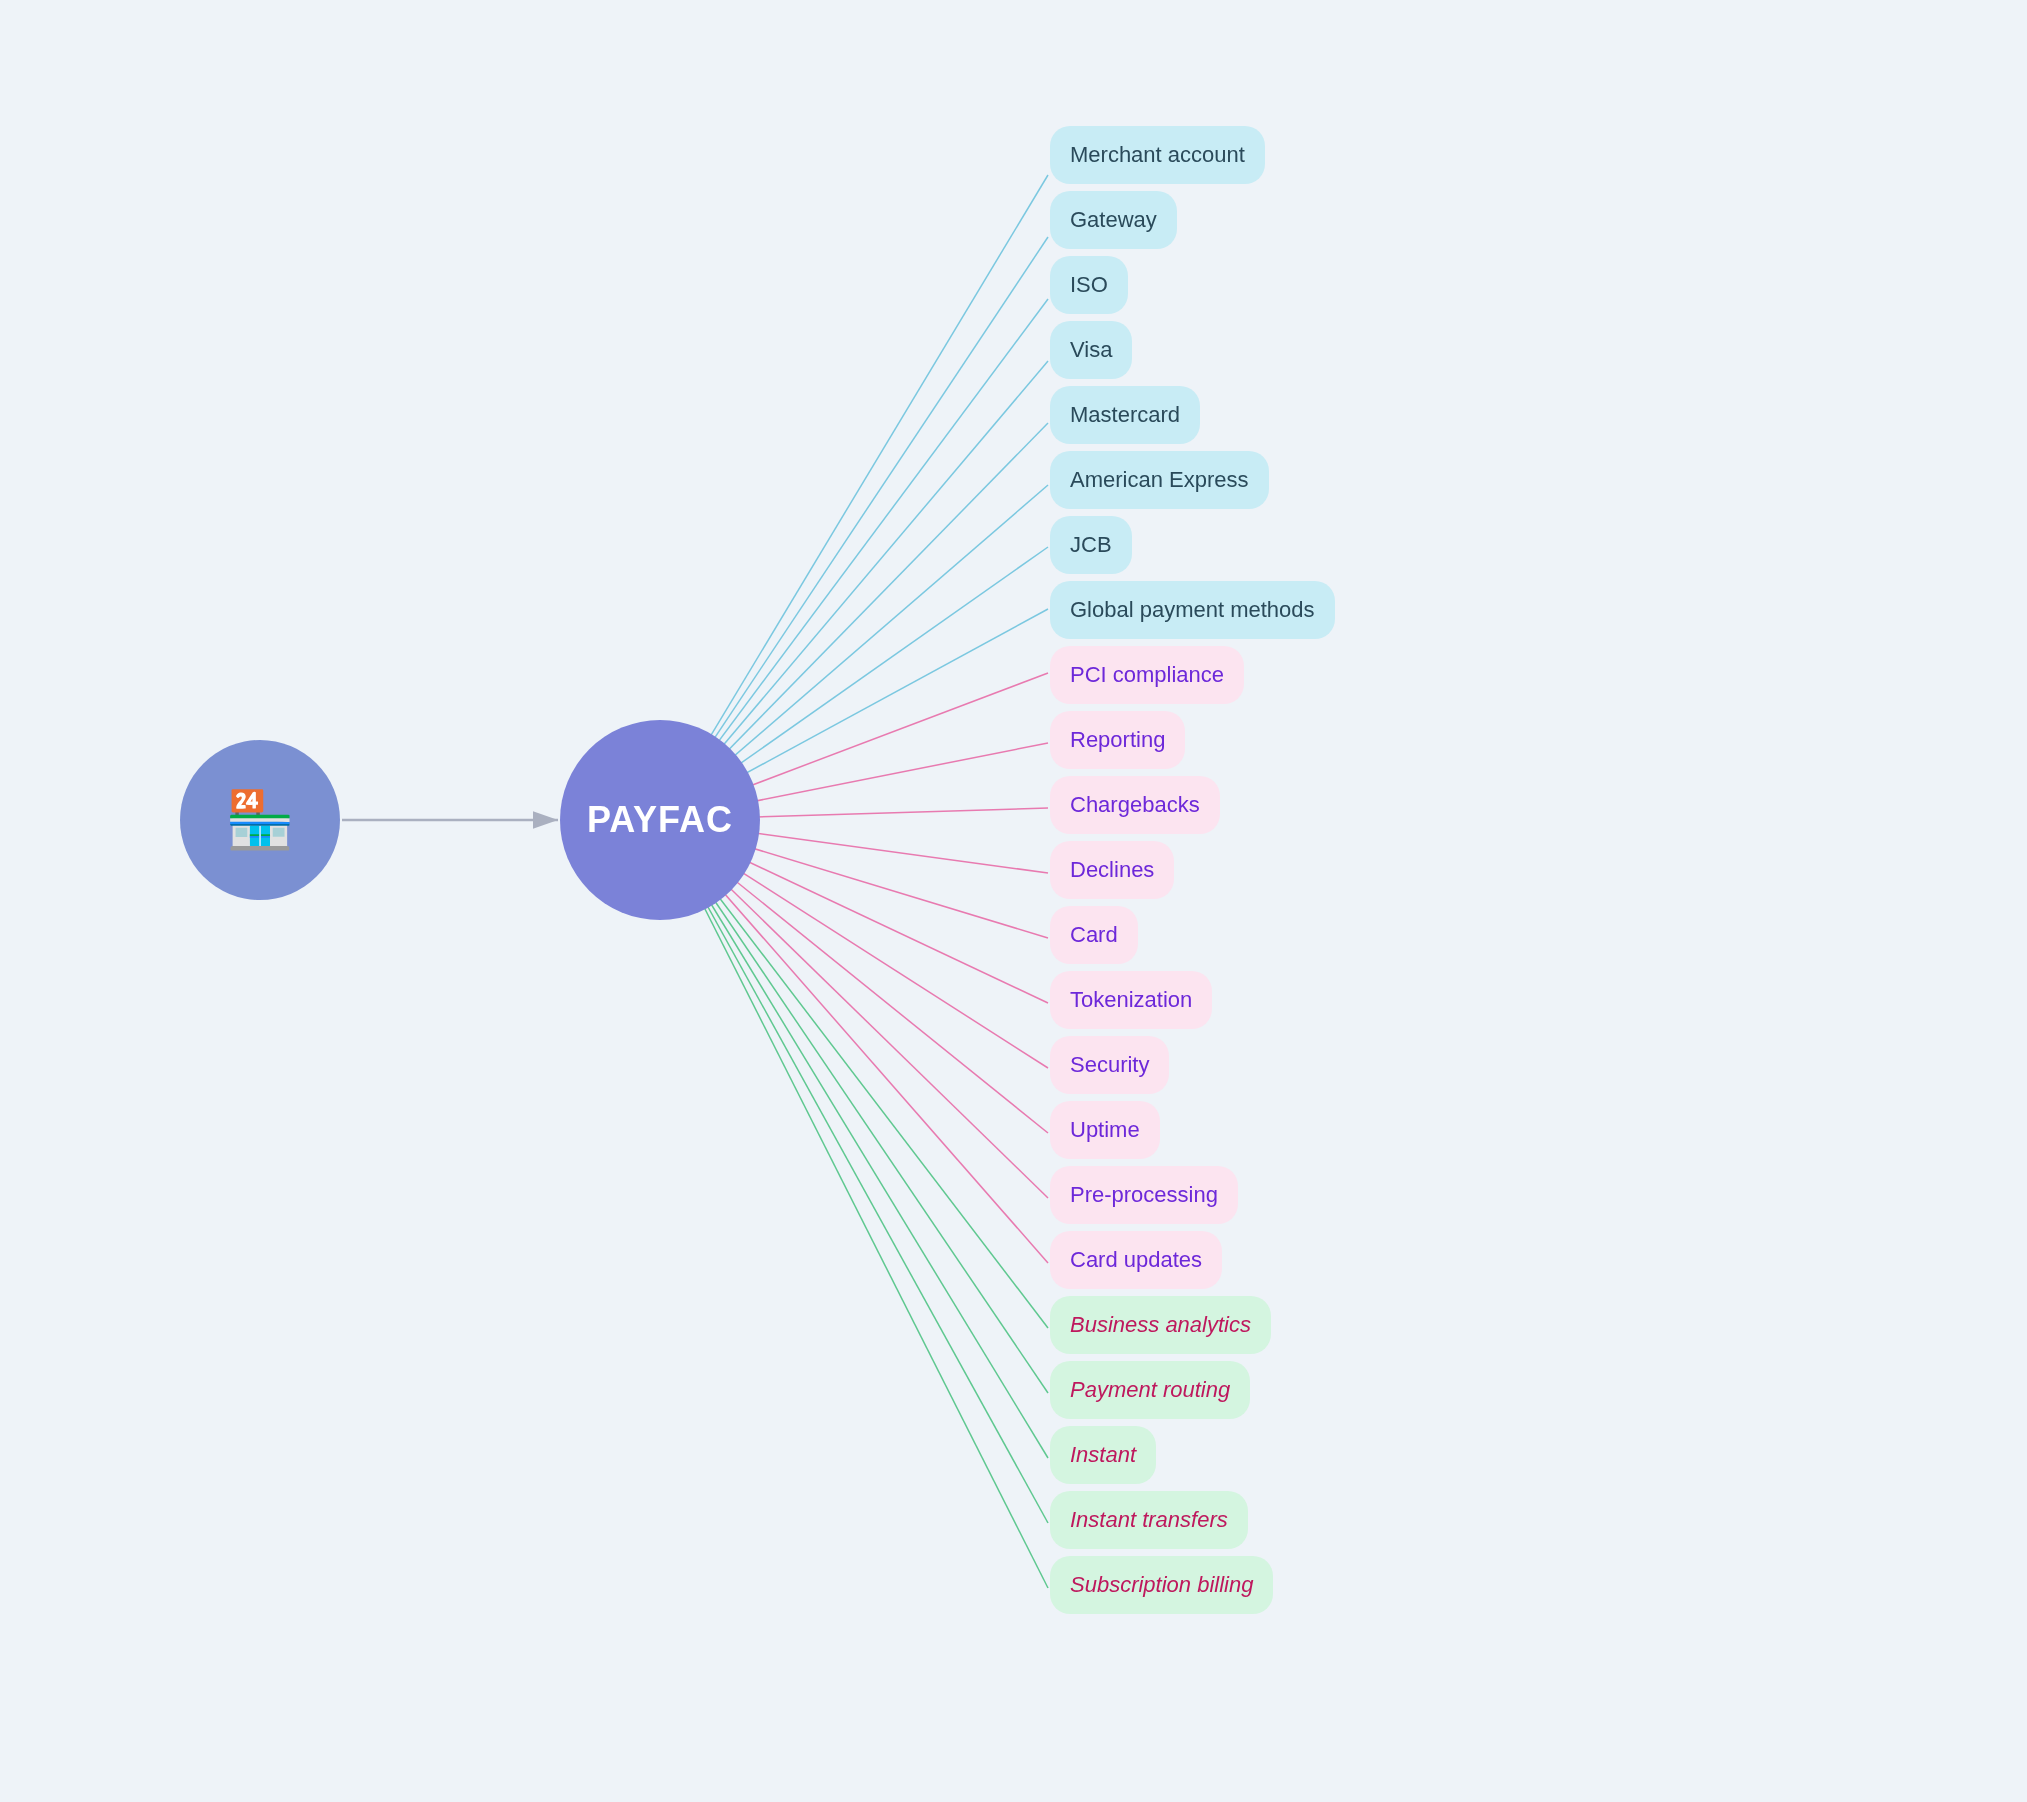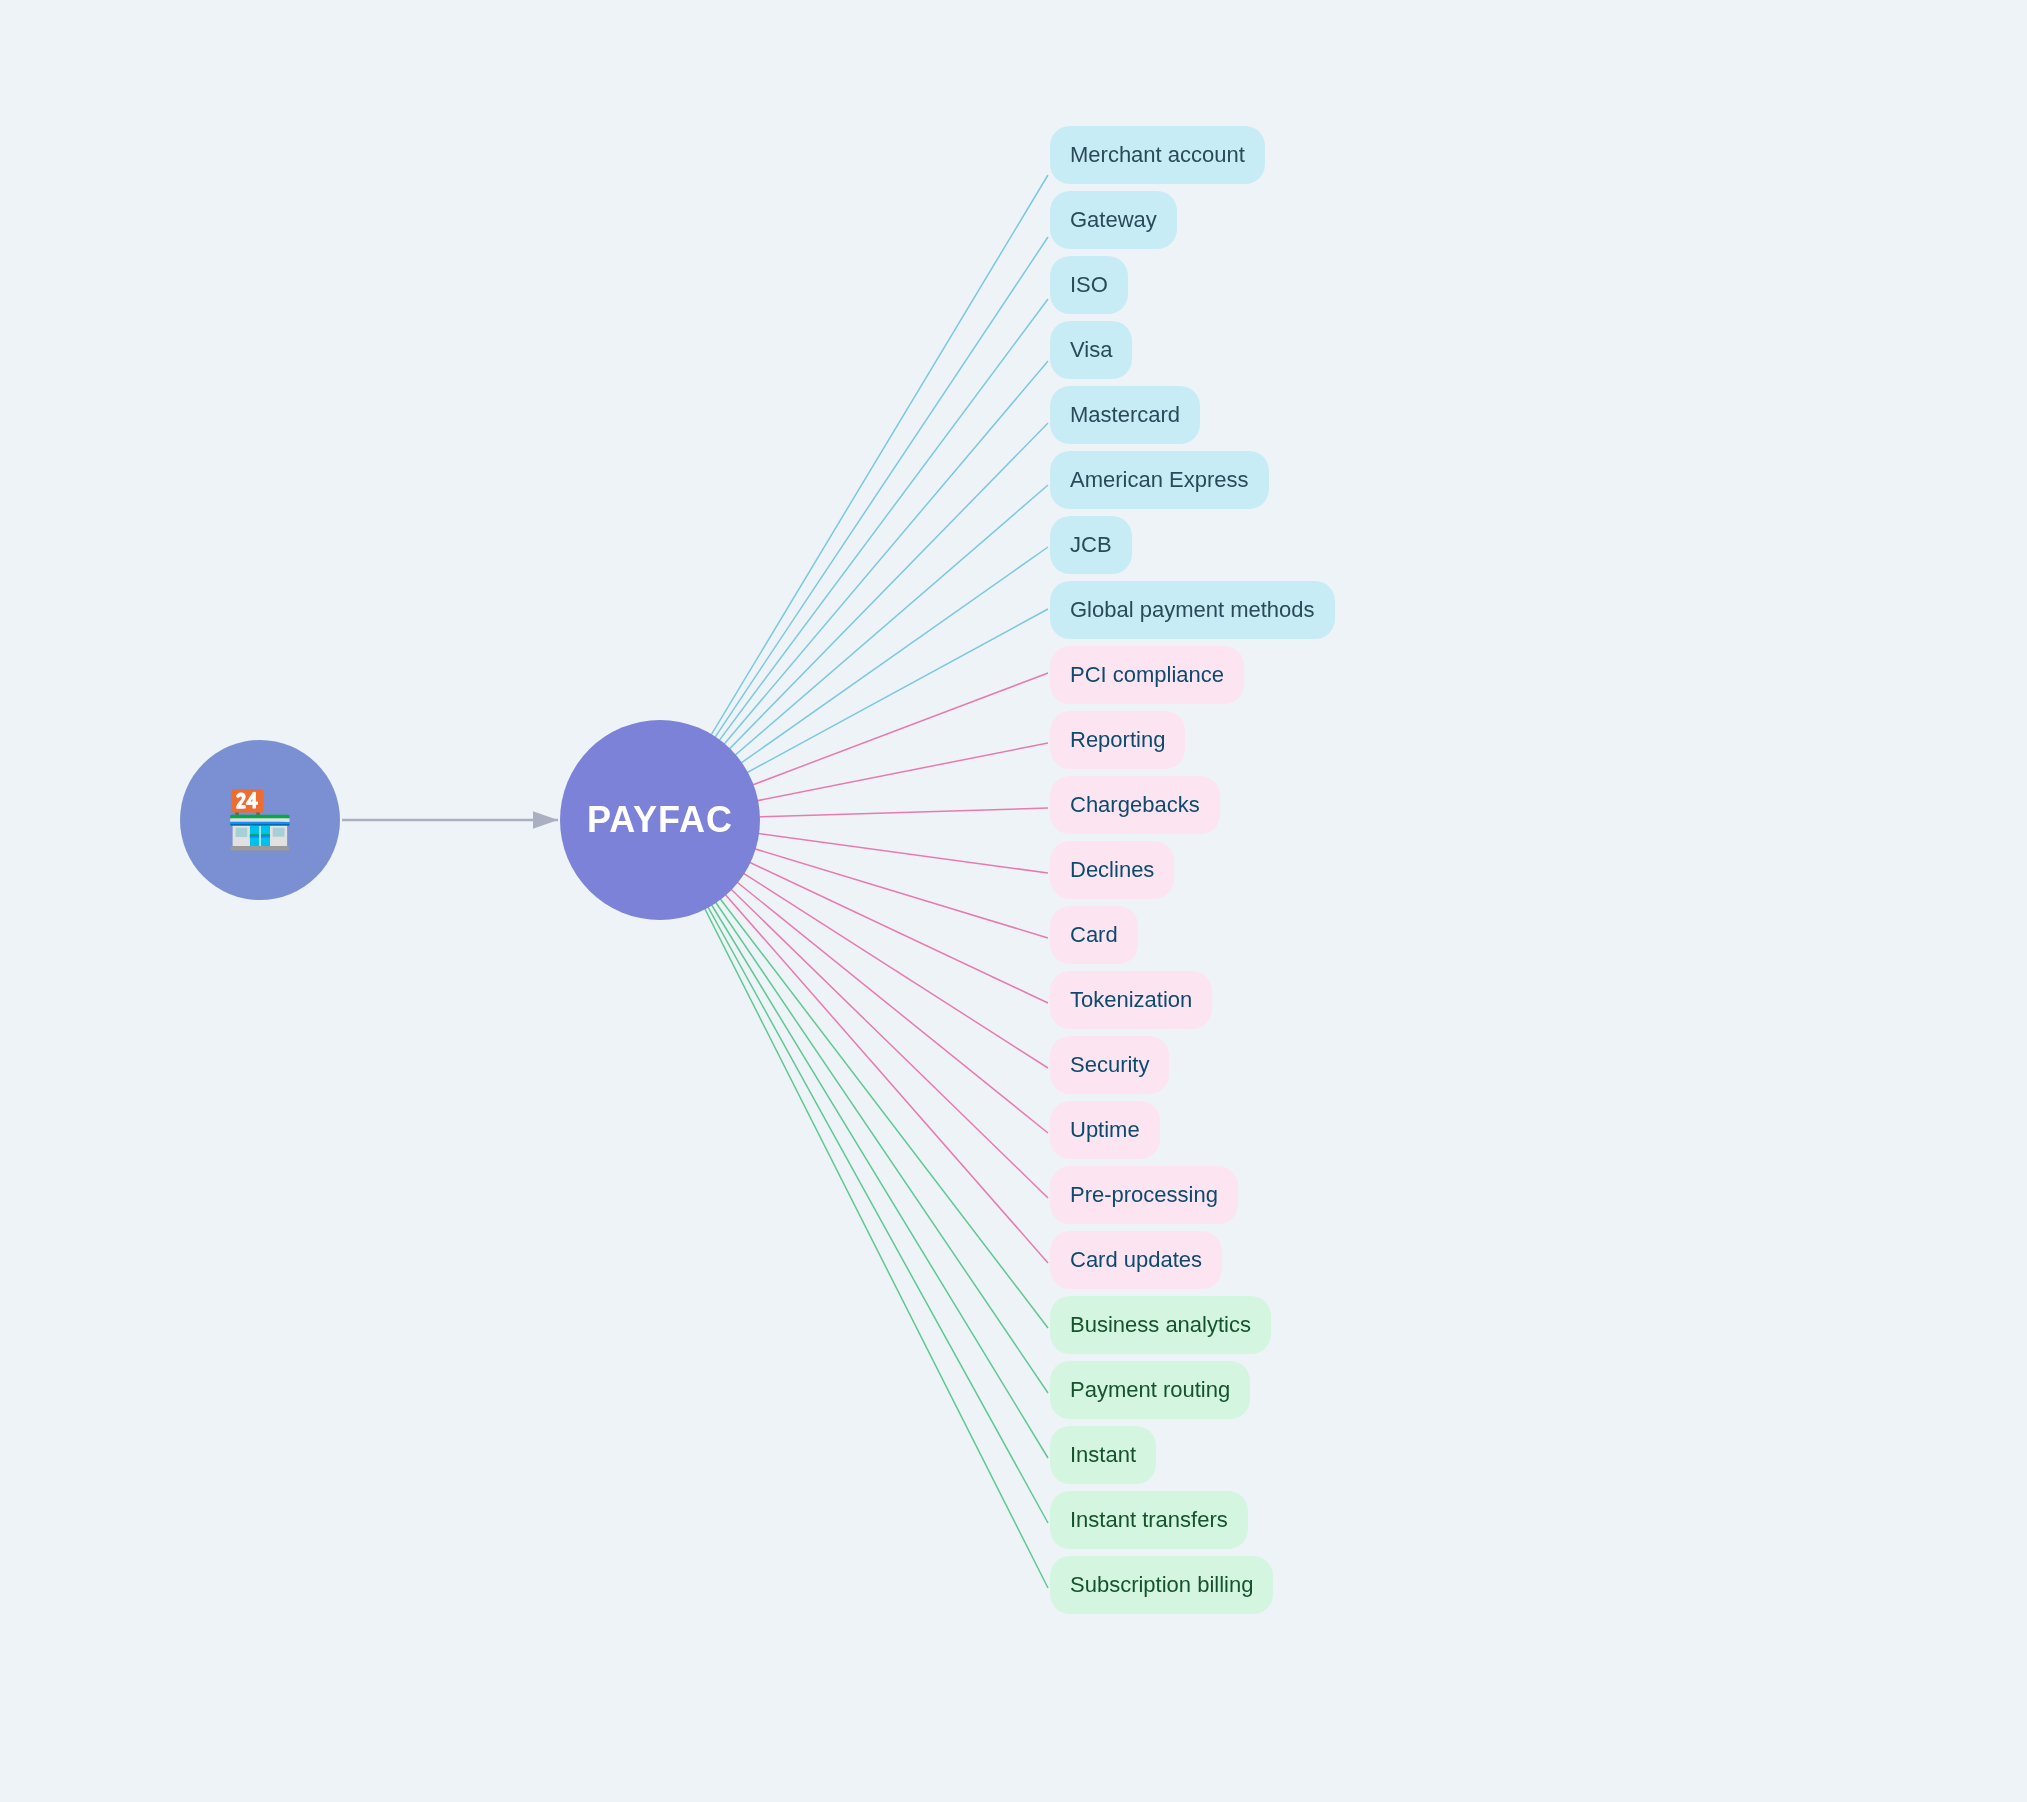--- a/index.html
+++ b/index.html
@@ -70,26 +70,27 @@
       color: #2a2a4a;
     }
 
     .badge-blue {
       background: #c8ecf5;
       color: #2a4a5a;
     }
 
     .badge-pink {
       background: #fce4f0;
-      color: #0c4a6e;
+      color: #6d28d9;
     }
 
     .badge-green {
       background: #d4f5e0;
-      color: #14532d;
+      color: #be185d;
+      font-style: italic;
     }
 
     svg.lines {
       position: absolute;
       top: 0; left: 0;
       width: 2027px;
       height: 1802px;
       pointer-events: none;
     }
   </style>

